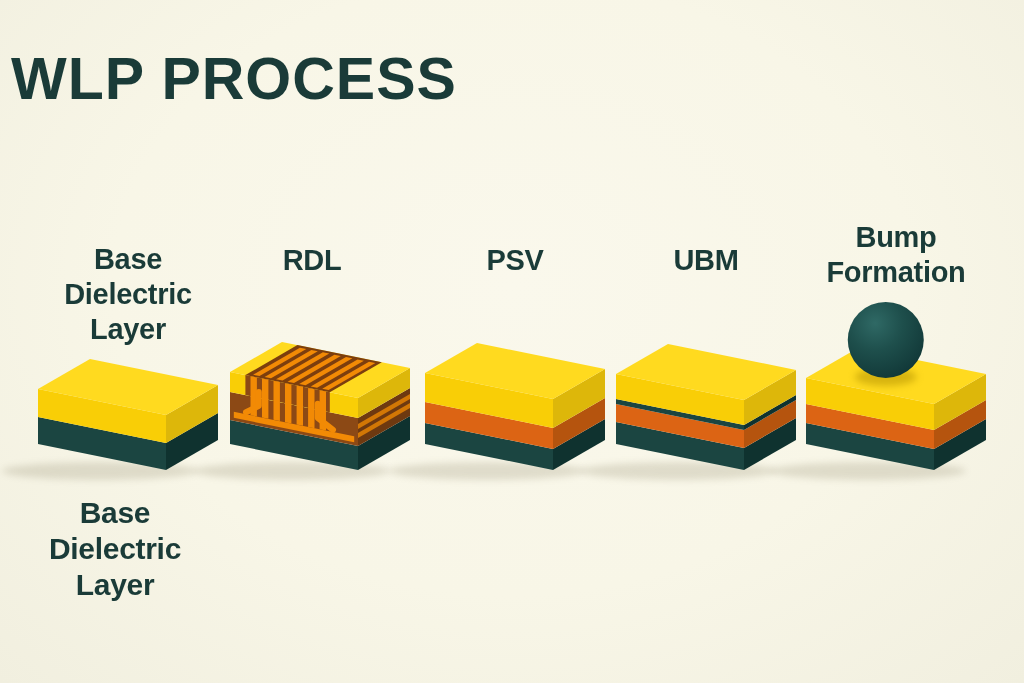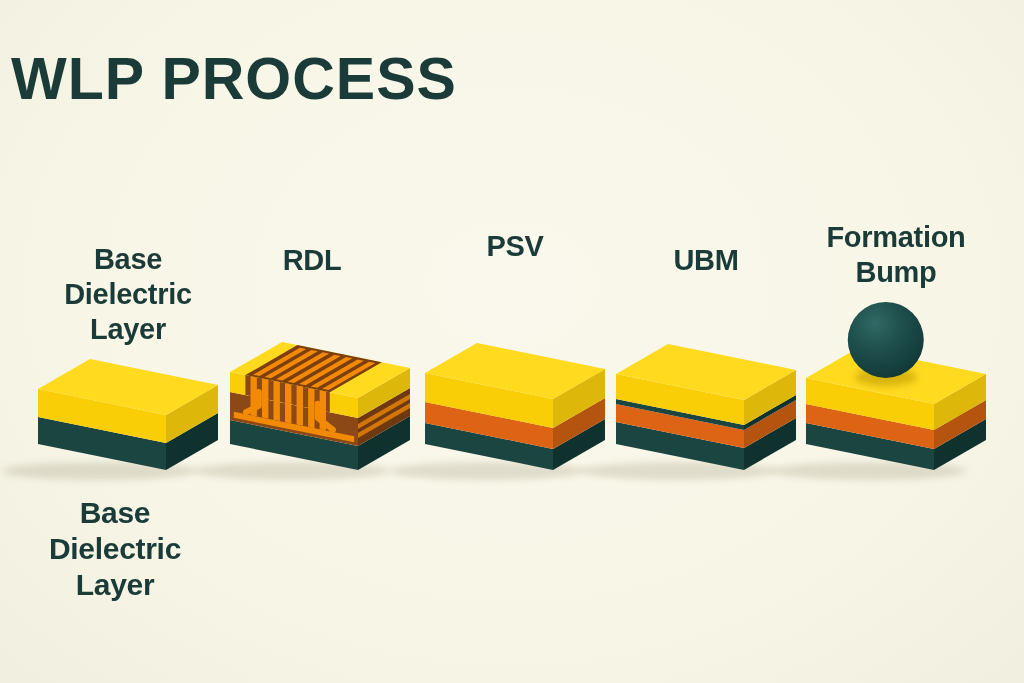--- a/index.html
+++ b/index.html
@@ -117,29 +117,29 @@
     </svg>
   <div id="labels">
       <div class="step-label" style="left: 28px; top: 242px;">
         <span>Base</span>
         <span>Dielectric</span>
         <span>Layer</span>
       </div>
       <div class="step-label" style="left: 212px; top: 243px;">
         <span>RDL</span>
       </div>
-      <div class="step-label" style="left: 415px; top: 229px;">
+      <div class="step-label" style="left: 415px; top: 243px;">
         <span>PSV</span>
       </div>
       <div class="step-label" style="left: 606px; top: 243px;">
         <span>UBM</span>
       </div>
       <div class="step-label" style="left: 796px; top: 220px;">
+        <span>Bump</span>
         <span>Formation</span>
-        <span>Bump</span>
       </div>
       <div class="caption" style="left: 15px; top: 495px;">
         <span>Base</span>
         <span>Dielectric</span>
         <span>Layer</span>
       </div>
     </div>
 </div>
 
 </body></html>

